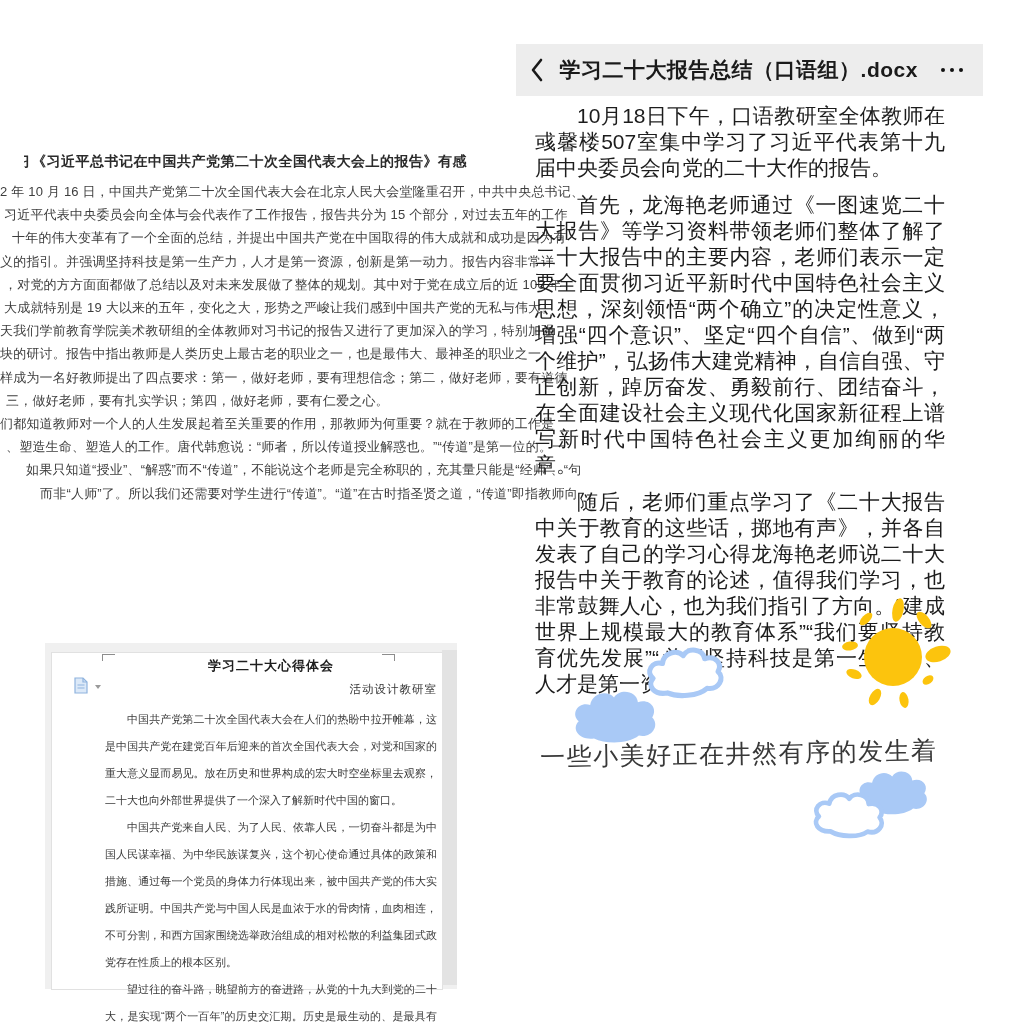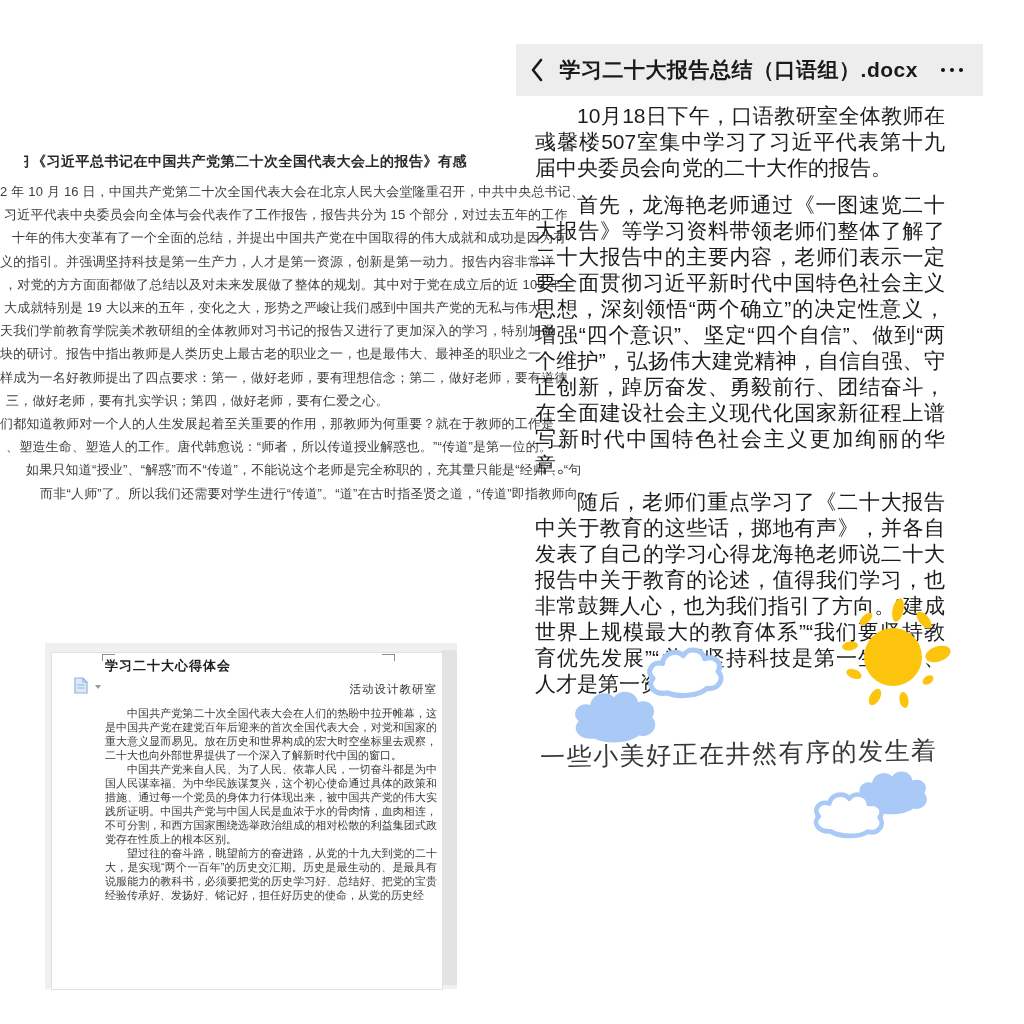--- a/index.html
+++ b/index.html
@@ -31,23 +31,23 @@
   .wd-page{position:absolute;left:7px;top:10px;width:390px;height:336px;background:#fff;
            box-shadow:0 0 0 1px #e1e1e1;padding:0;box-sizing:border-box;}
   .wd-scrollbar{position:absolute;left:397px;top:7px;width:15px;height:335px;background:#e3e3e3;}
   .wd-mark{position:absolute;width:12px;height:6px;}
   .wd-mark-left{left:50px;top:1px;border-top:1.5px solid #8d8d8d;border-left:1.5px solid #8d8d8d;}
   .wd-mark-right{left:330px;top:1px;border-top:1.5px solid #8d8d8d;border-right:1.5px solid #8d8d8d;}
   .wd-icon-row{position:absolute;left:22px;top:24px;display:flex;align-items:center;}
   .wd-caret{width:0;height:0;border-left:3.5px solid transparent;border-right:3.5px solid transparent;
             border-top:4.5px solid #9a9a9a;margin-left:7px;margin-top:3px;}
   .wd-content{padding:4px 5px 0 53px;}
-  .wd-title{margin:0;font-size:13px;font-weight:bold;color:#1f1f1f;letter-spacing:1px;}
+  .wd-title{margin:0;text-align:center;font-size:13px;font-weight:bold;color:#1f1f1f;letter-spacing:1px;}
   .wd-byline{text-align:right;font-size:11.5px;color:#333;margin-top:7px;letter-spacing:1px;}
-  .wd-para{margin:0;font-size:11px;line-height:14px;color:#3a3a3a;text-indent:2em;text-align:justify;}
+  .wd-para{margin:0;font-size:11px;line-height:27px;color:#3a3a3a;text-indent:2em;text-align:justify;}
   .wd-para:first-of-type{margin-top:9px;}
 
   
   .decor{position:absolute;left:0;top:0;width:0;height:0;}
   .sun{position:absolute;left:835px;top:597px;}
   .cloud{position:absolute;}
   .cloud-o1{left:641px;top:644px;transform:rotate(-3deg);}
   .cloud-f1{left:565px;top:685px;}
   .cloud-f2{left:842px;top:766px;z-index:3;}
   .cloud-o2{left:808px;top:786px;transform:rotate(4deg);z-index:4;}

